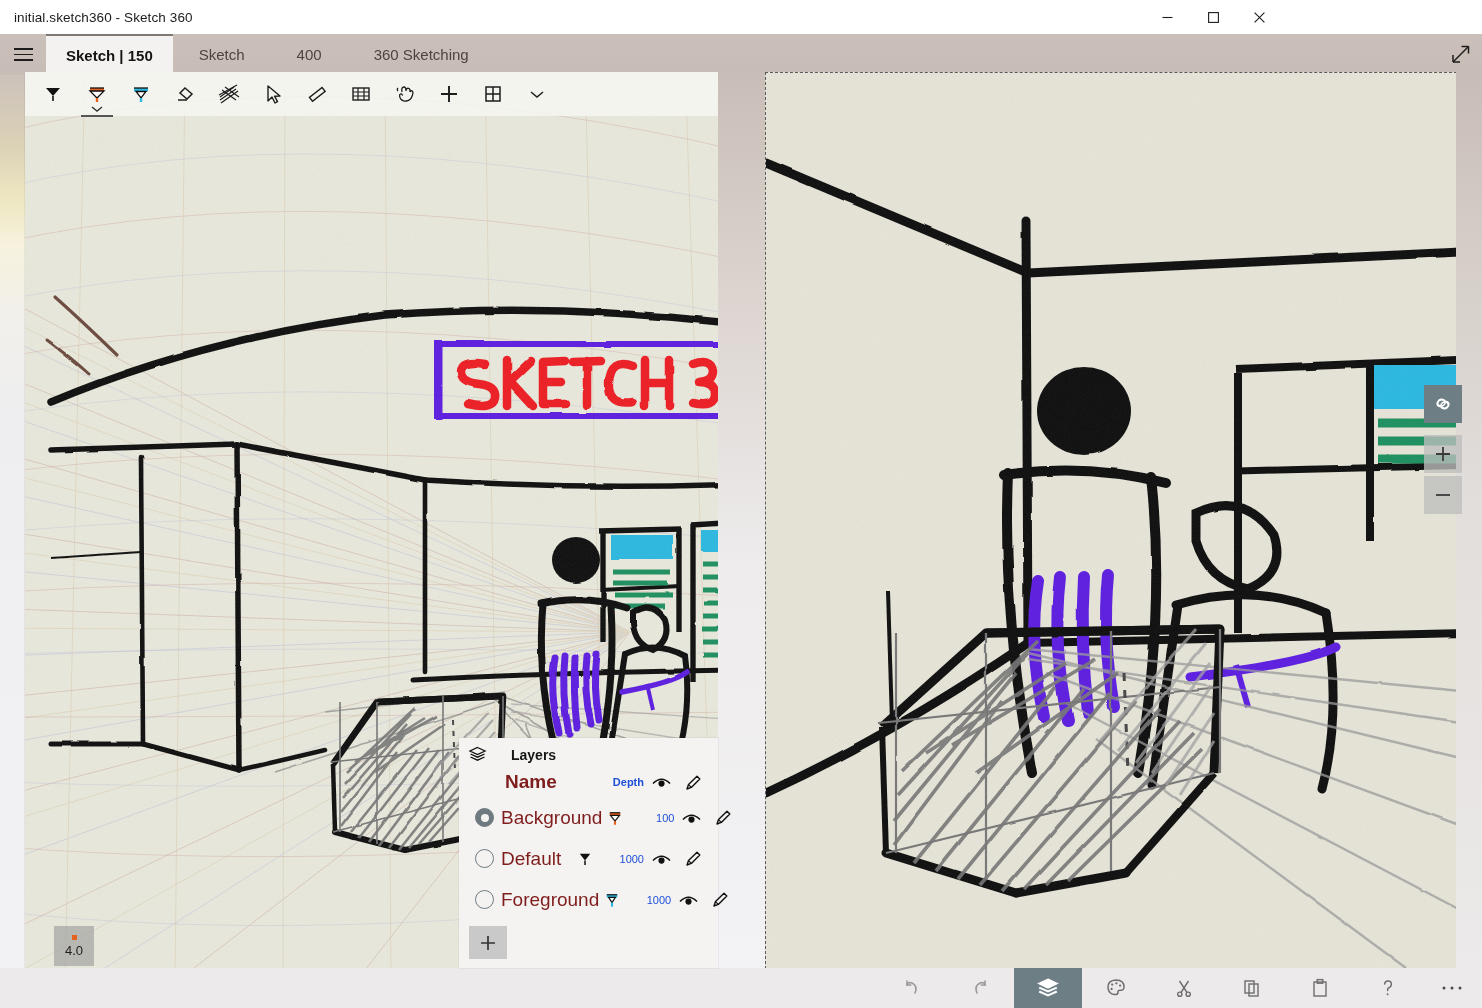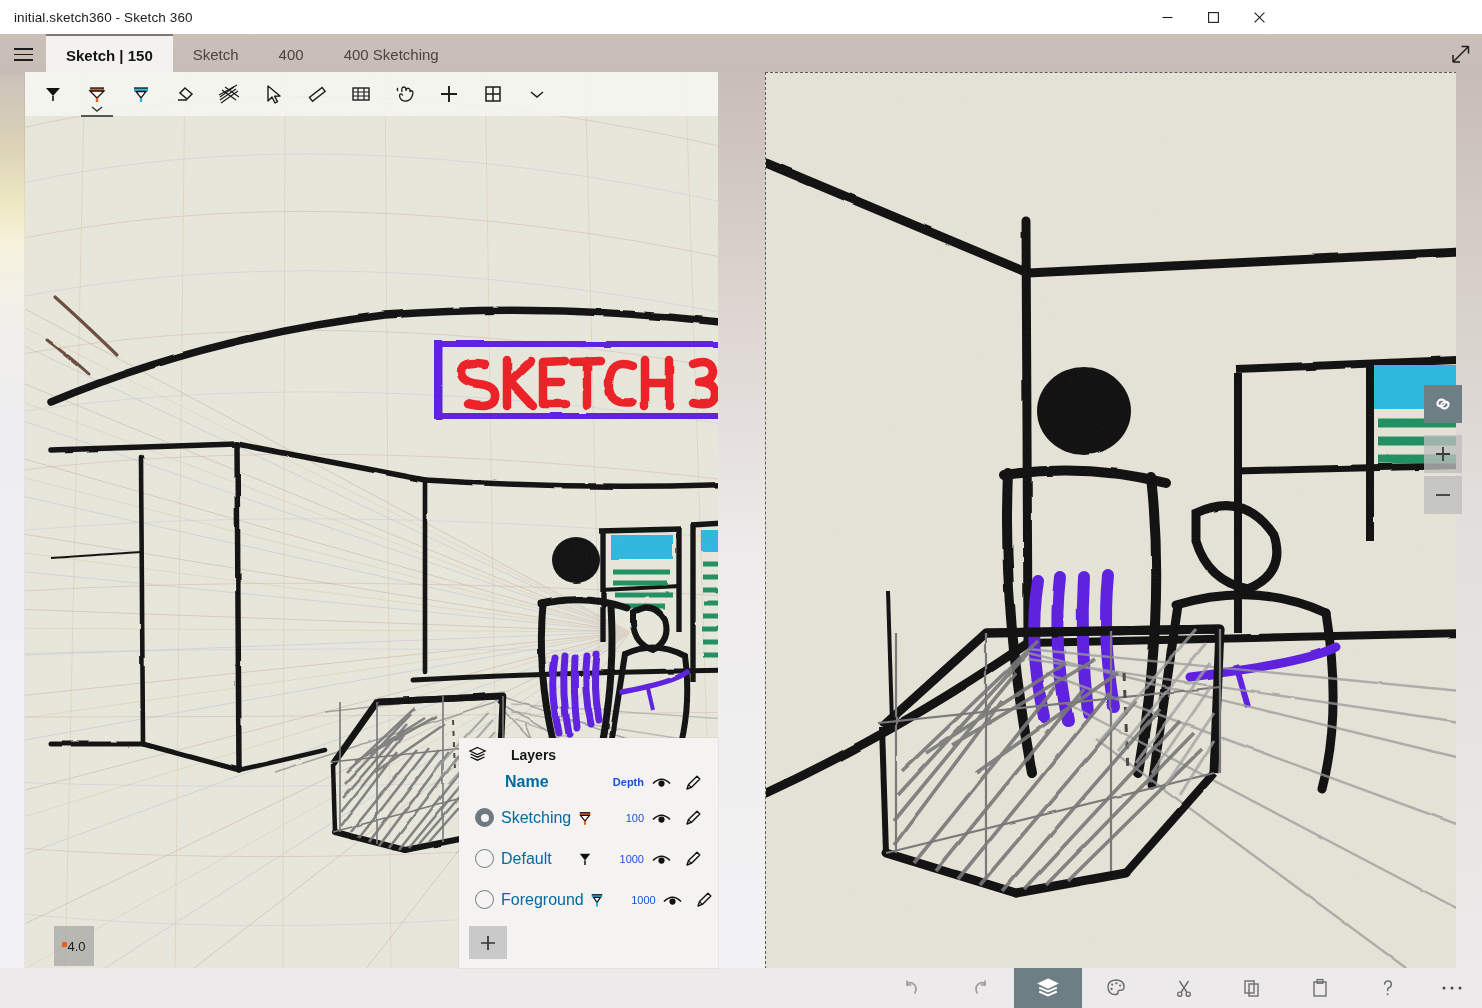--- a/index.html
+++ b/index.html
@@ -32,21 +32,21 @@
     position: absolute; top: 34px; left: 0; width: 1482px; height: 41px;
     background: linear-gradient(180deg,#cbc0b9 0%, #c8bdb6 100%);
     display: flex; align-items: flex-end;
   }
   .hamburger {
     width: 46px; height: 41px; display: flex; flex-direction: column;
     align-items: center; justify-content: center; gap: 4px; cursor: default;
   }
   .hamburger i { display:block; width: 19px; height: 1.6px; background: #1c1c1c; }
   .tab {
-    height: 41px; padding: 0 20px; display: flex; align-items: center;
+    height: 41px; padding: 0 26px; display: flex; align-items: center;
     font-size: 15px; color: #4c4441; white-space: nowrap; cursor: default;
   }
   .tab.active {
     background: #f4f2f1; color: #141414; font-weight: bold;
     border-top: 2px solid #7f7873; padding: 0 20px;
   }
   .expand-btn {
     margin-left: auto; width: 44px; height: 41px; display: flex;
     align-items: center; justify-content: center; cursor: default;
   }
@@ -82,21 +82,21 @@
   }
   .tool.selected::after {
     content:""; position: absolute; bottom: -3px; left: 4px; right: 4px;
     height: 2px; background: #555; 
   }
   .tool .chev { position:absolute; bottom: 1px; left: 50%; transform: translateX(-50%); }
 
   
   .brush-size {
     position: absolute; left: 54px; bottom: 42px; width: 40px; height: 40px;
-    background: rgba(155,155,155,.62); display: flex; flex-direction: row;
+    background: rgba(155,155,155,.62); display: flex; flex-direction: column;
     align-items: center; justify-content: center; z-index: 28;
   }
   .brush-size .dot { width: 5px; height: 5px; background: #e8621f; margin-bottom: 3px; }
   .brush-size .val { font-size: 13px; color: #1d1d1d; }
 
   
   .layers-panel {
     position: absolute; left: 459px; top: 738px; width: 259px; height: 230px;
     background: #f4f3f1; z-index: 40;
     box-shadow: 0 0 0 1px rgba(0,0,0,.04);
@@ -105,21 +105,21 @@
     display: flex; align-items: center; gap: 25px; padding: 8px 0 4px 10px;
     font-size: 14px; font-weight: bold; color: #161616;
   }
   .layers-grid { padding: 0 8px; }
   .lrow {
     display: grid; grid-template-columns: 34px 1fr 26px 48px 30px 34px;
     align-items: center; height: 41px;
   }
   .lrow.head { height: 30px; font-weight: bold; font-size: 14.5px; color: #141414; }
   .lrow.head .nm { padding-left: 4px; }
-  .lrow .nm { font-size: 16px; color: #0369a1; }
+  .lrow .nm { font-size: 19px; color: #7f1d1d; }
   .lrow .dp { font-size: 11px; color: #1d4ed8; text-align: right; padding-right: 2px;}
   .radio {
     width: 19px; height: 19px; border-radius: 50%; border: 1.6px solid #6f7a80;
     display:flex; align-items:center; justify-content:center; margin-left: 8px;
     cursor: default; background: transparent;
   }
   .radio.on { background: #6f7a80; border-color:#6f7a80; }
   .radio.on i { width: 8px; height: 8px; border-radius:50%; background:#f4f3f1; display:block;}
   .icon-cell { display:flex; align-items:center; justify-content:center; cursor: default;}
   .add-layer {
@@ -203,21 +203,21 @@
     <div class="tab active">
       <span>Sketch | 150</span>
     </div>
     <div class="tab">
       <span>Sketch</span>
     </div>
     <div class="tab">
       <span>400</span>
     </div>
     <div class="tab">
-      <span>400 Sketching</span>
+      <span>360 Sketching</span>
     </div>
     <div class="expand-btn">
       <svg width="19" height="19" viewBox="0 0 19 19">
         <path d="M17.5 1.5 L2 17" stroke="#1c1c1c" stroke-width="1.5" fill="none"></path>
         <path d="M17.5 1.5 L10.5 1.5 M17.5 1.5 L17.5 8.5" stroke="#1c1c1c" stroke-width="1.5" fill="none"></path>
         <path d="M2 17 L9 17 M2 17 L2 10" stroke="#1c1c1c" stroke-width="1.5" fill="none"></path>
       </svg>
     </div>
   </div>
 
@@ -534,21 +534,21 @@
             <path d="M3 16 L4.5 11.6 L13 3.2 L15.8 6 L7.3 14.4 Z" fill="none" stroke="#111" stroke-width="1.4" stroke-linejoin="round"></path>
             <path d="M4.5 11.6 L7.3 14.4" stroke="#111" stroke-width="1.2"></path>
           </svg>
         </div>
       </div>
 
       <div class="lrow">
         <div class="radio on">
             <i></i>
           </div>
-        <div class="nm">Sketching</div>
+        <div class="nm">Background</div>
         <div class="icon-cell">
           <svg width="18" height="18" viewBox="0 0 24 24">
             <path d="M5 5 L19 5 L19 8.4 L5 8.4 Z" fill="#e8621f"></path>
             <path d="M6 8.4 L18 8.4 L12 16 Z" fill="#fff" stroke="#111" stroke-width="1.6"></path>
             <path d="M12 16 L12 21" stroke="#e8621f" stroke-width="2.8"></path>
             <path d="M5 5 L19 5" stroke="#111" stroke-width="1.6" fill="none"></path>
           </svg>
         </div>
         <div class="dp">100</div>
         <div class="icon-cell">

